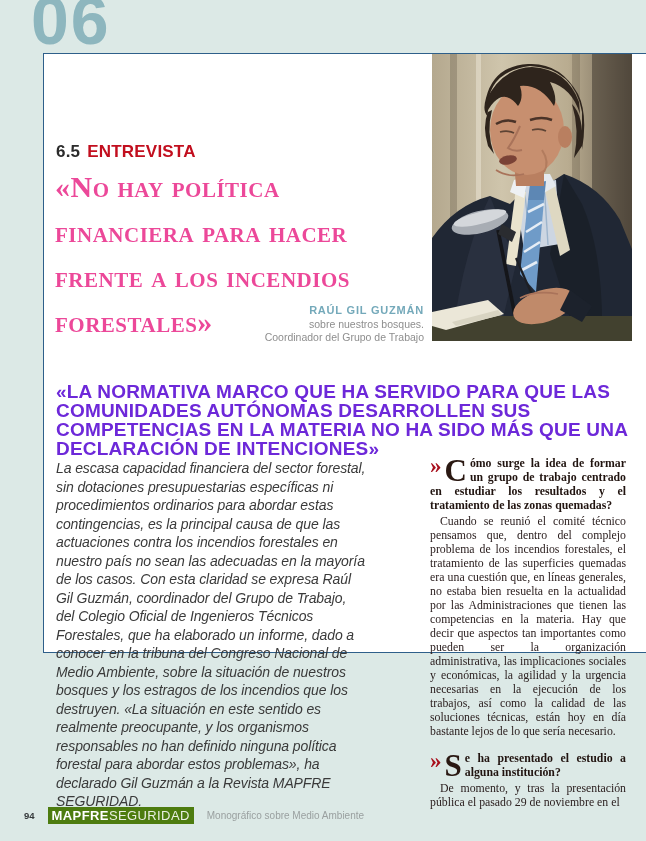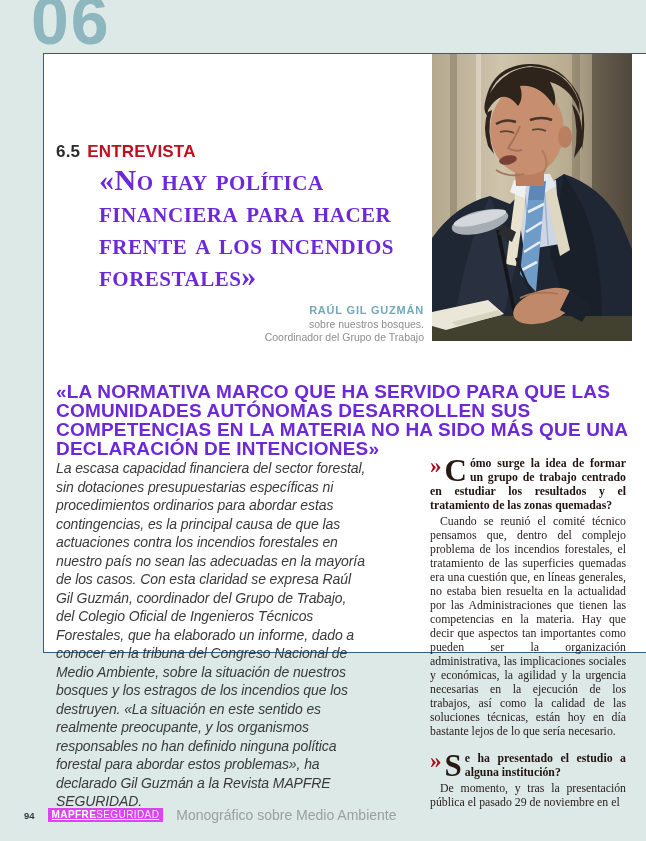--- a/index.html
+++ b/index.html
@@ -28,23 +28,22 @@
   .kicker{
     position:absolute; left:12px; top:88px;
     font-size:17px; font-weight:bold; letter-spacing:0.2px;
   }
   .kicker .num{ color:#2b2b2b; }
   .kicker .cat{ color:#c20e1e; margin-left:7px; }
   .headline{
     position:absolute; left:11px; top:110px; width:345px;
     font-family:"Liberation Serif", serif;
     font-weight:bold; font-variant:small-caps;
-    font-size:30px; line-height:32px; letter-spacing:0.5px;
-    color:#6d28d9;
-    margin-left:44px;
+    font-size:30px; line-height:45px; letter-spacing:0.5px;
+    color:#ec4899;
   }
   .credit{
     position:absolute; right:226px; top:250px; width:220px;
     text-align:right; line-height:13.5px;
   }
   .credit .name{
     color:#74a9ba; font-weight:bold; font-size:11px; letter-spacing:0.8px;
   }
   .credit .role{ color:#8e8e8e; font-size:10.5px; }
   .pull-quote{
@@ -75,28 +74,27 @@
     padding:2px 3px 0 0; color:#2a1812;
   }
   .answer{ text-indent:10px; }
   .q2{ margin-top:13px; }
   .footer{
     position:absolute; left:24px; top:807px;
     display:flex; align-items:center; gap:13px;
   }
   .footer .page-num{ font-size:9.5px; font-weight:bold; color:#35393b; }
   .footer .brand{
-    background:#d946ef; color:#ffffff;
-    font-size:10px; padding:2px 4px 2px 4px; letter-spacing:0.4px;
+    background:#4d7c0f; color:#ffffff;
+    font-size:13px; padding:2px 4px 2px 4px; letter-spacing:0.4px;
     line-height:1;
-    text-decoration:underline;
   }
   .footer .brand .b1{ font-weight:bold; }
   .footer .brand .b2{ font-weight:normal; opacity:0.88; }
-  .footer .tagline{ color:#9aa0a0; font-size:14px; }
+  .footer .tagline{ color:#9aa0a0; font-size:10px; }
 </style>
 </head>
 <body>
 
 <div class="section-number">06</div>
 
 <div class="content-box">
 
   <div class="photo-frame">
     <svg width="200" height="287" viewBox="0 0 200 287">

